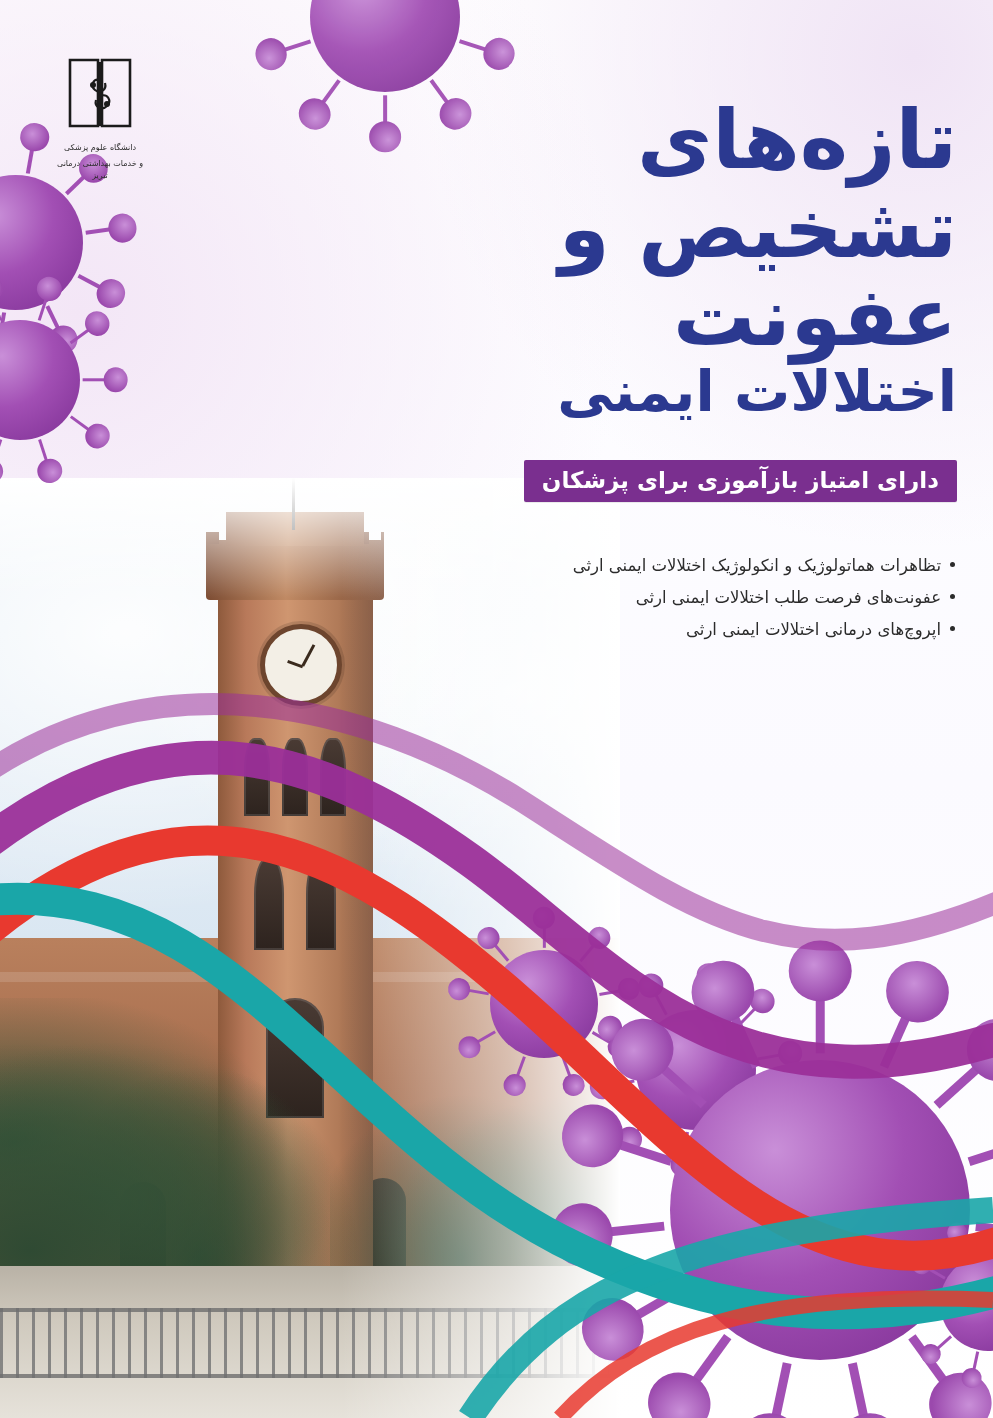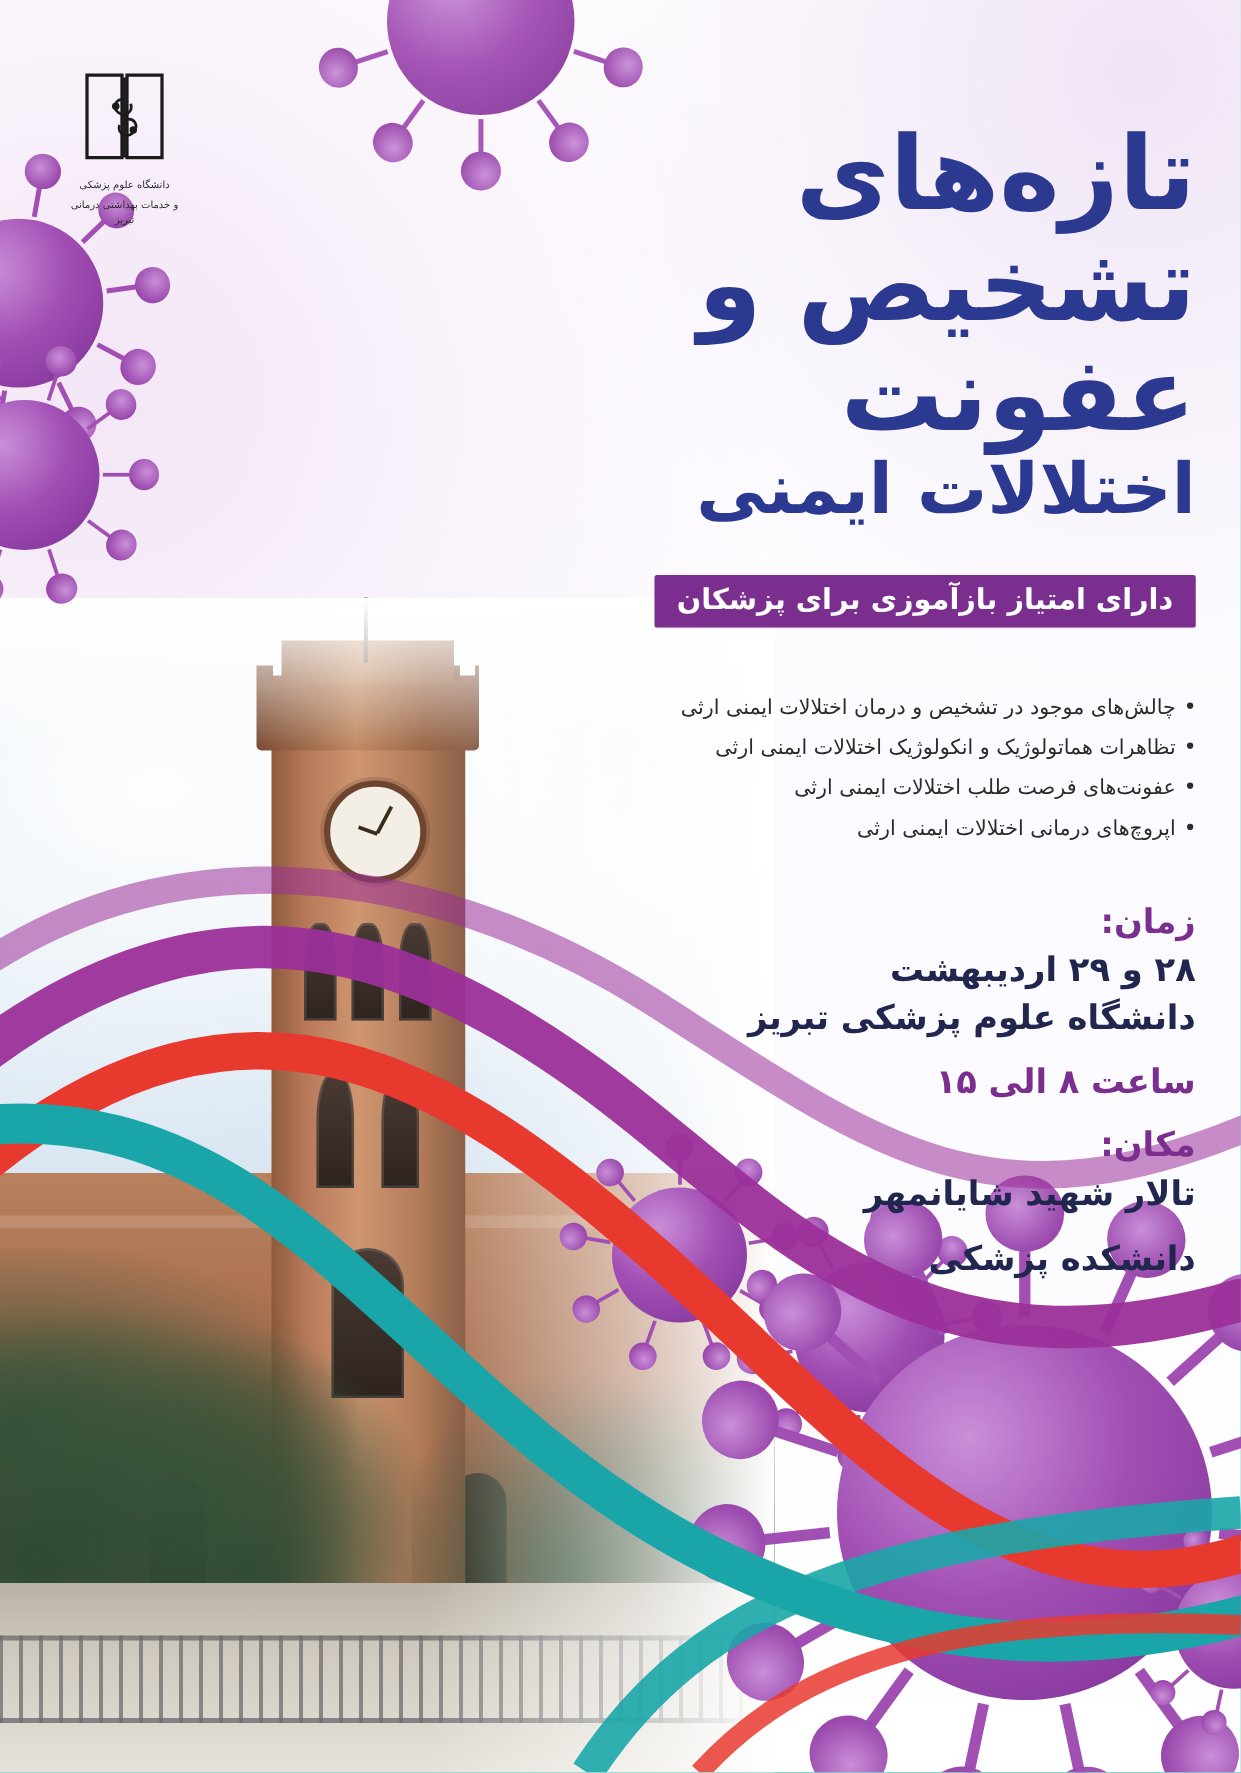--- a/index.html
+++ b/index.html
@@ -6,21 +6,21 @@
   body{
     width:993px;height:1418px;
     font-family:"DejaVu Sans", sans-serif;
     background:#ffffff;
     overflow:hidden;
   }
   .poster{
     position:relative;
     width:993px;height:1418px;
     overflow:hidden;
-    background:#14b8a6;
+    background:#fdba74;
   }
 
   
   .bg-wash{
     position:absolute;inset:0;
     background:
       radial-gradient(circle at 8% 22%, #f3e6f6 0%, rgba(243,230,246,0) 38%),
       radial-gradient(circle at 92% 4%, #f0e4f5 0%, rgba(240,228,245,0) 30%),
       linear-gradient(180deg,#ffffff 0%,#fbfaff 55%,#ffffff 100%);
   }
@@ -405,32 +405,19 @@
 
   <div class="headline">
     <div class="l1">تازه‌های</div>
     <div class="l2">تشخیص و عفونت</div>
     <div class="l3">اختلالات ایمنی</div>
   </div>
 
   <div class="subbar">دارای امتیاز بازآموزی برای پزشکان</div>
 
   <ul class="topics">
-    <li>چالش‌های موجود در تشخیص و درمان اختلالات ایمنی ارثی</li>
     <li>تظاهرات هماتولوژیک و انکولوژیک اختلالات ایمنی ارثی</li>
     <li>عفونت‌های فرصت طلب اختلالات ایمنی ارثی</li>
     <li>اپروچ‌های درمانی اختلالات ایمنی ارثی</li>
   </ul>
 
-  <div class="details">
-    <div class="d-label">زمان:</div>
-    <div class="d-line">۲۸ و ۲۹ اردیبهشت</div>
-    <div class="d-line">دانشگاه علوم پزشکی تبریز</div>
-    <div class="sp"></div>
-    <div class="d-label">ساعت ۸ الی ۱۵</div>
-    <div class="sp"></div>
-    <div class="d-label">مکان:</div>
-    <div class="d-line">تالار شهید شایانمهر</div>
-    <div class="sp"></div>
-    <div class="d-line">دانشکده پزشکی</div>
-  </div>
 
 </div>
 
 </body></html>

